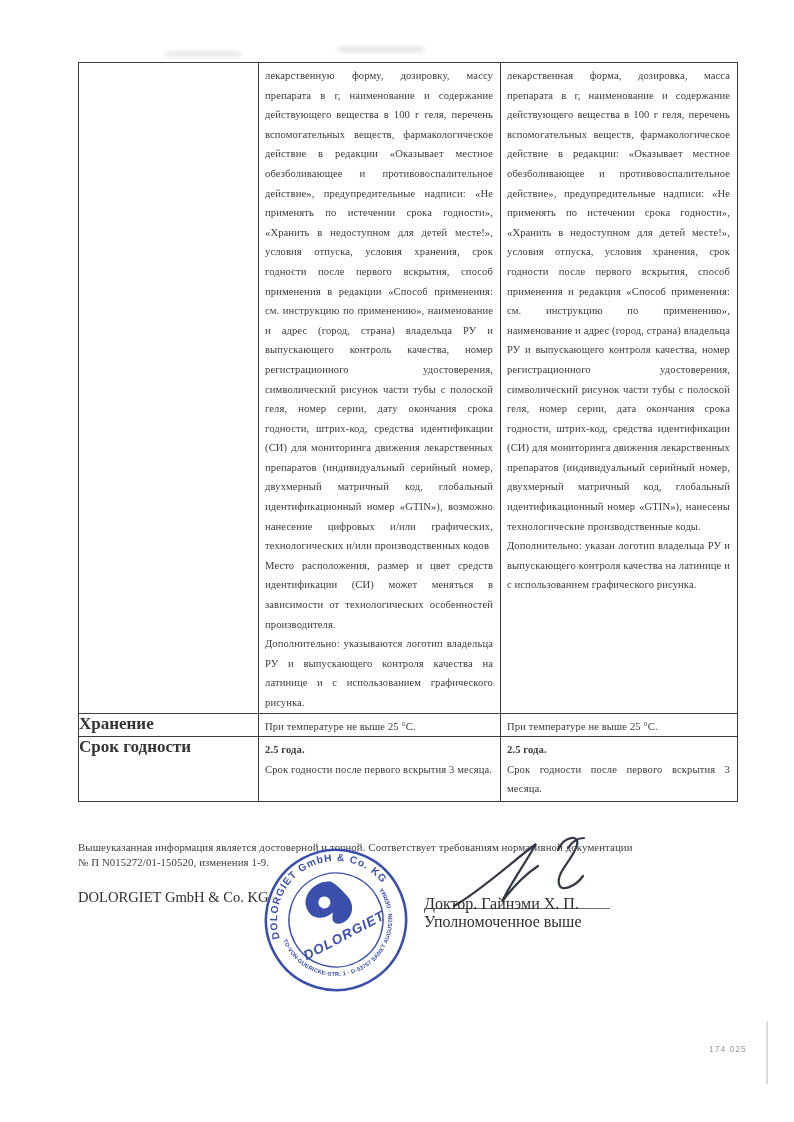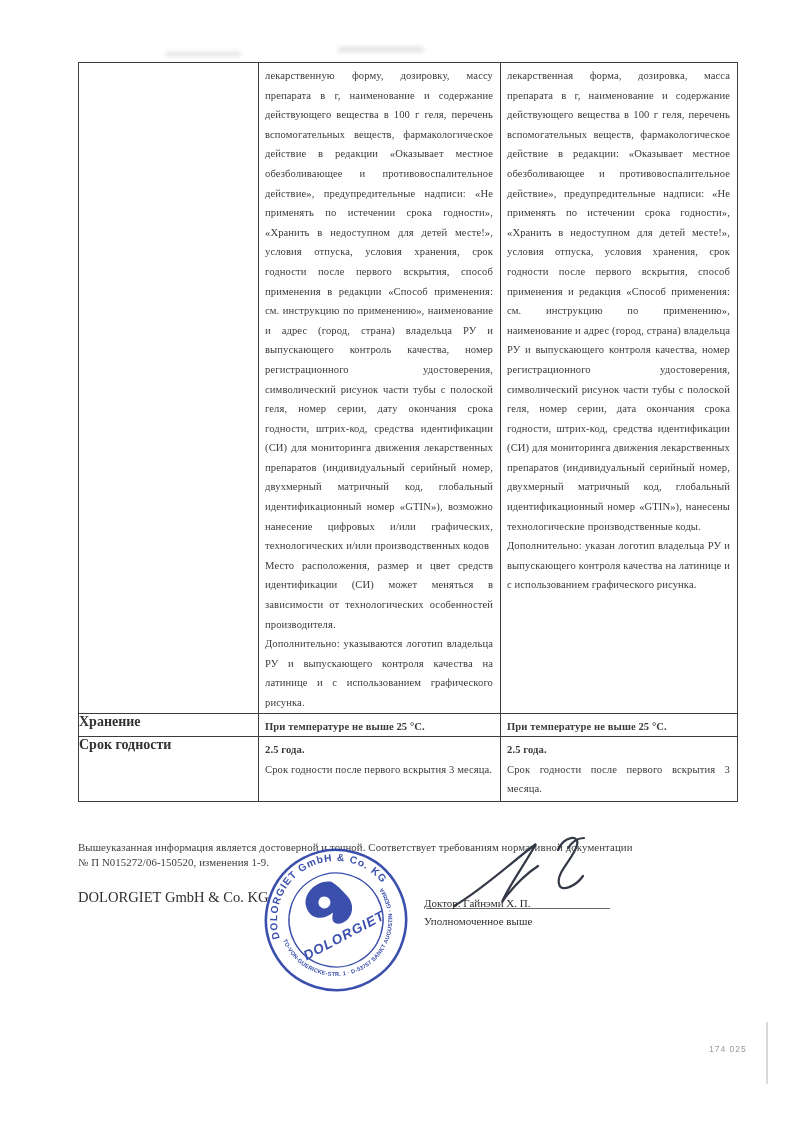--- a/index.html
+++ b/index.html
@@ -13,36 +13,36 @@
   .smudge.s2 { left:338px; top:47px; width:86px; height:5px; }
   .vline-artifact { position:absolute; left:766px; top:1022px; width:2px; height:62px; background:#d9d9d9; }
 
   
   table.doc { position:absolute; left:78px; top:62px; width:659px; border-collapse:collapse; table-layout:fixed; }
   table.doc td { border:1px solid #3c3c3c; vertical-align:top; padding:0; }
   tr.r1 { height:536px; } tr.r2 { height:22px; } tr.r3 { height:65px;margin-top:32px; }
   .scanfx { filter:blur(0.3px); }
   .celltext { font-size:10.6px; line-height:19.6px; color:#3b3b3b; text-align:justify; padding:3px 7px 0 6px; letter-spacing:.1px; }
   .celltext p { margin:0; }
-  .labelcell { font-weight:bold; font-size:14px; color:#333; padding:2px 4px 0 5px; vertical-align:middle; }
-  .singleline { text-align:left;font-weight:bold; }
+  .labelcell { font-weight:bold; font-size:17px; color:#333; padding:2px 4px 0 5px; vertical-align:middle; }
+  .singleline { text-align:left; }
   .shelf p.first { text-align:left;font-weight:bold; }
 
   
   .statement { position:absolute; left:78px; top:829px; width:665px; font-size:10.8px; line-height:14.8px; color:#3b3b3b; letter-spacing:.1px;margin-top:11px; }
 
   
   .stamp { position:absolute; left:246px; top:830px; width:180px; height:180px; opacity:.92; }
 
   
   .signature { position:absolute; left:440px; top:834px; width:210px; height:78px; }
   .sig-line { position:absolute; left:426px; top:908px; width:184px; height:1px; background:#6b6b6b; }
 
   .company-block { position:absolute; left:78px; top:888px; font-size:14.6px; line-height:19px; color:#2f2f2f; }
-  .signer-block { position:absolute; left:424px; top:895px; font-size:11px; line-height:17.5px; color:#2f2f2f; }
+  .signer-block { position:absolute; left:424px; top:895px; font-size:16px; line-height:17.5px; color:#2f2f2f; }
 
   .page-code { position:absolute; left:709px; top:1044px; font-size:8.5px; color:#9a9a9a; letter-spacing:1px; font-family:"Liberation Sans", sans-serif; }
 </style>
 </head>
 <body>
 
 <div class="page">
 
   <div class="smudge s1"></div>
   <div class="smudge s2"></div>
@@ -92,21 +92,21 @@
           <p class="first">2.5 года.</p>
           <p>Срок годности после первого вскрытия 3 месяца.</p>
         </div>
       </td>
     </tr>
   </tbody>
     </table>
 
   <div class="statement scanfx">
     <div>Вышеуказанная информация является достоверной и точной. Соответствует требованиям нормативной документации</div>
-    <div>№ П N015272/06-150520, изменения 1-9.</div>
+    <div>№ П N015272/01-150520, изменения 1-9.</div>
   </div>
 
   <svg class="stamp" viewBox="-90 -90 180 180">
     <g transform="rotate(-28)" fill="#2b41a6" stroke="none">
       <circle cx="0" cy="0" r="70" fill="none" stroke="#2b41a6" stroke-width="2.6"></circle>
       <circle cx="0" cy="0" r="47" fill="none" stroke="#2b41a6" stroke-width="1.4"></circle>
       <defs>
         <path id="arcTop" d="M -59,0 A 59,59 0 0 1 59,0"></path>
         <path id="arcBot" d="M -56,-8 A 56.5,56.5 0 1 0 56,-8"></path>
       </defs>

